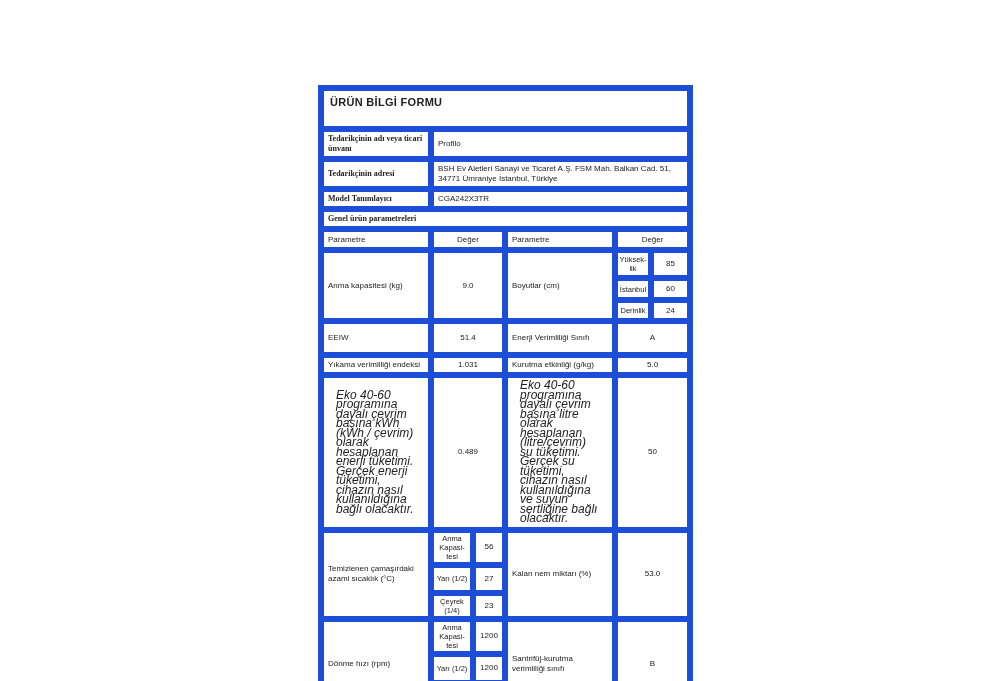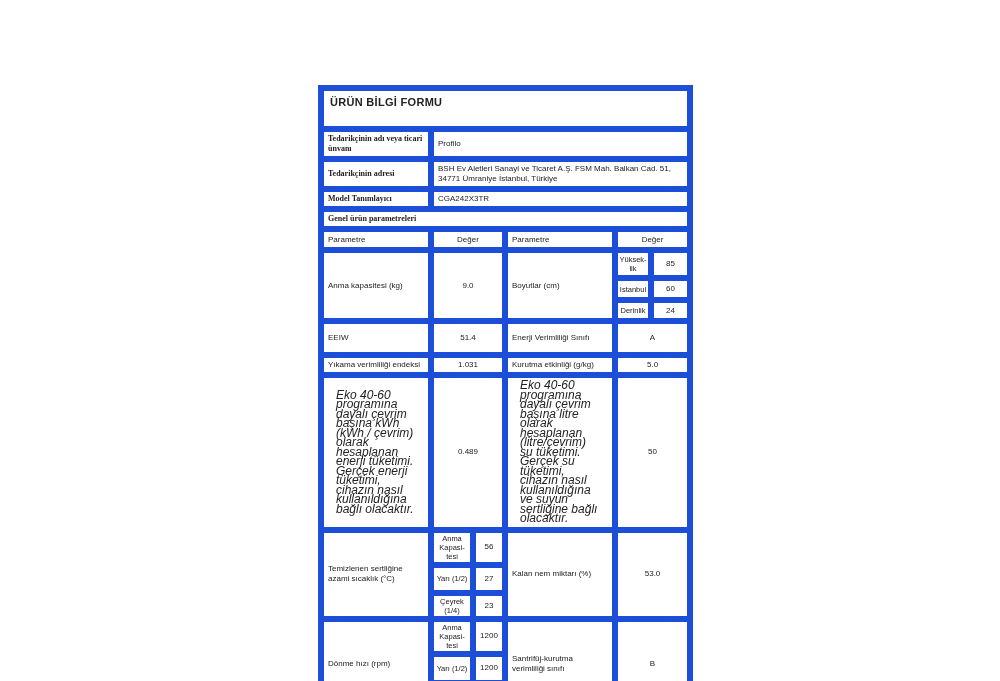--- a/index.html
+++ b/index.html
@@ -133,21 +133,21 @@
     </tr>
 
     <tr style="height:68px">
       <td class="para">Eko 40-60 programına dayalı çevrim başına kWh (kWh / çevrim) olarak hesaplanan enerji tüketimi. Gerçek enerji tüketimi, cihazın nasıl kullanıldığına bağlı olacaktır.</td>
       <td colspan="2" class="c">0.489</td>
       <td class="para">Eko 40-60 programına dayalı çevrim başına litre olarak hesaplanan (litre/çevrim) su tüketimi. Gerçek su tüketimi, cihazın nasıl kullanıldığına ve suyun sertliğine bağlı olacaktır.</td>
       <td colspan="2" class="c">50</td>
     </tr>
 
     <tr style="height:32px">
-      <td rowspan="3">Temizlenen sertliğine azami sıcaklık (°C)</td>
+      <td rowspan="3">Temizlenen çamaşırdaki azami sıcaklık (°C)</td>
       <td class="nested">Anma Kapasi-tesi</td>
       <td class="c">56</td>
       <td rowspan="3">Kalan nem miktarı (%)</td>
       <td colspan="2" rowspan="3" class="c">53.0</td>
     </tr>
     <tr style="height:28px">
       <td class="nested">Yarı (1/2)</td>
       <td class="c">27</td>
     </tr>
     <tr style="height:25px">

